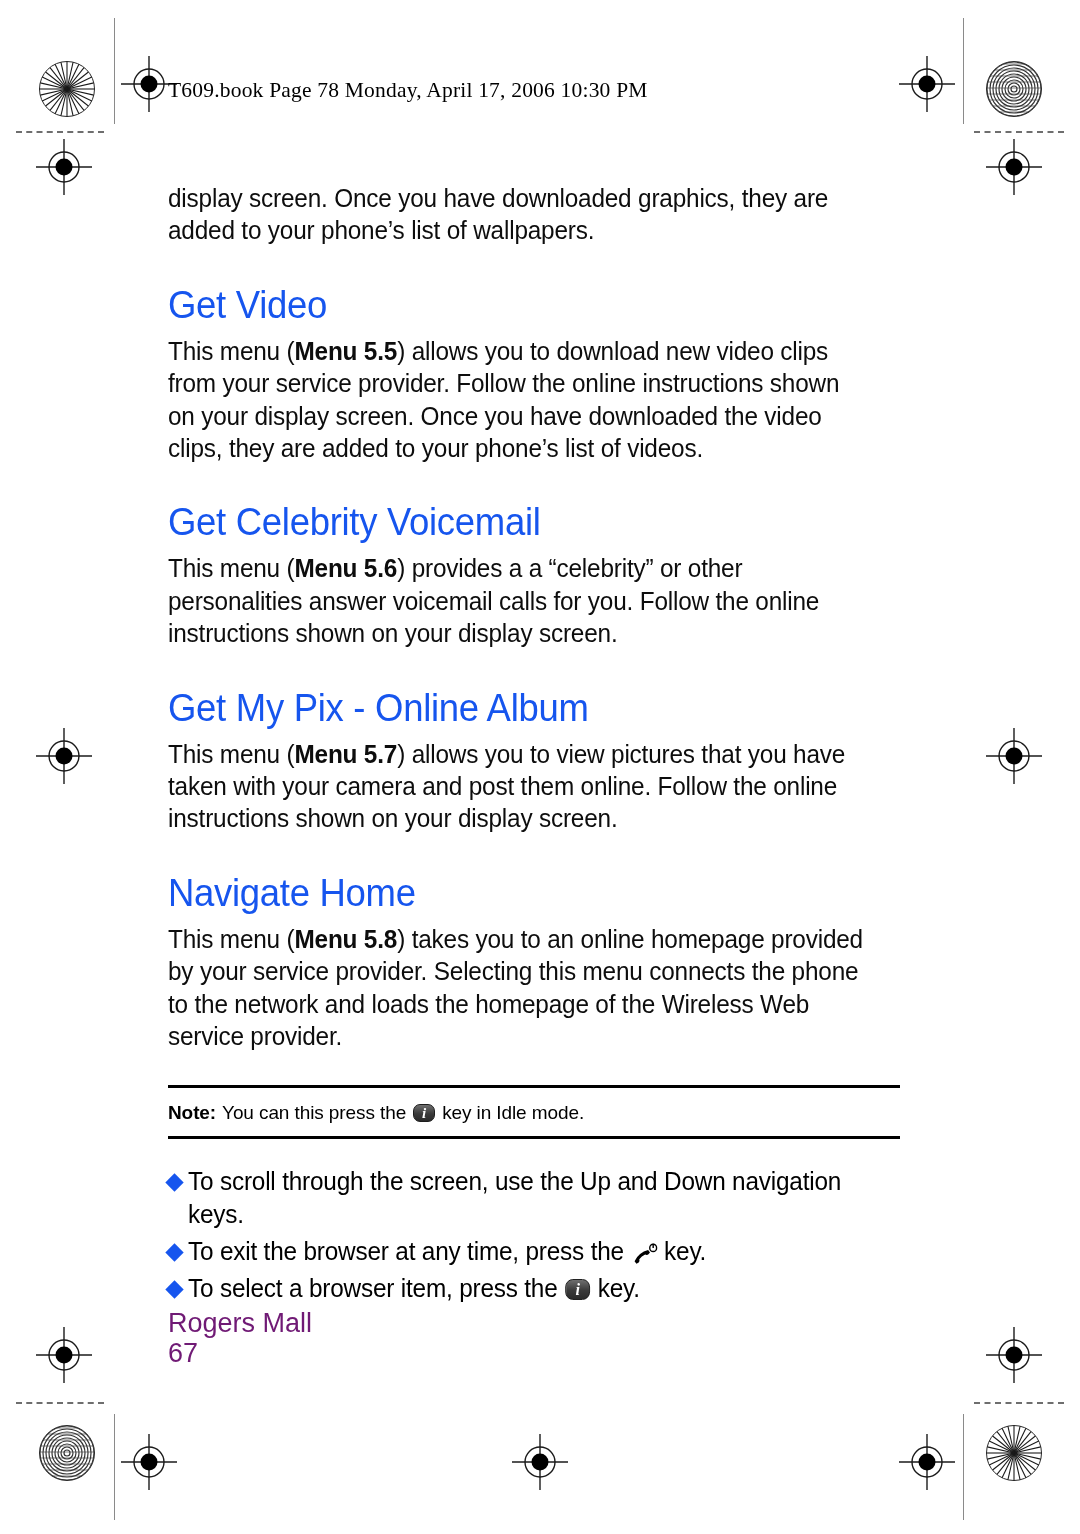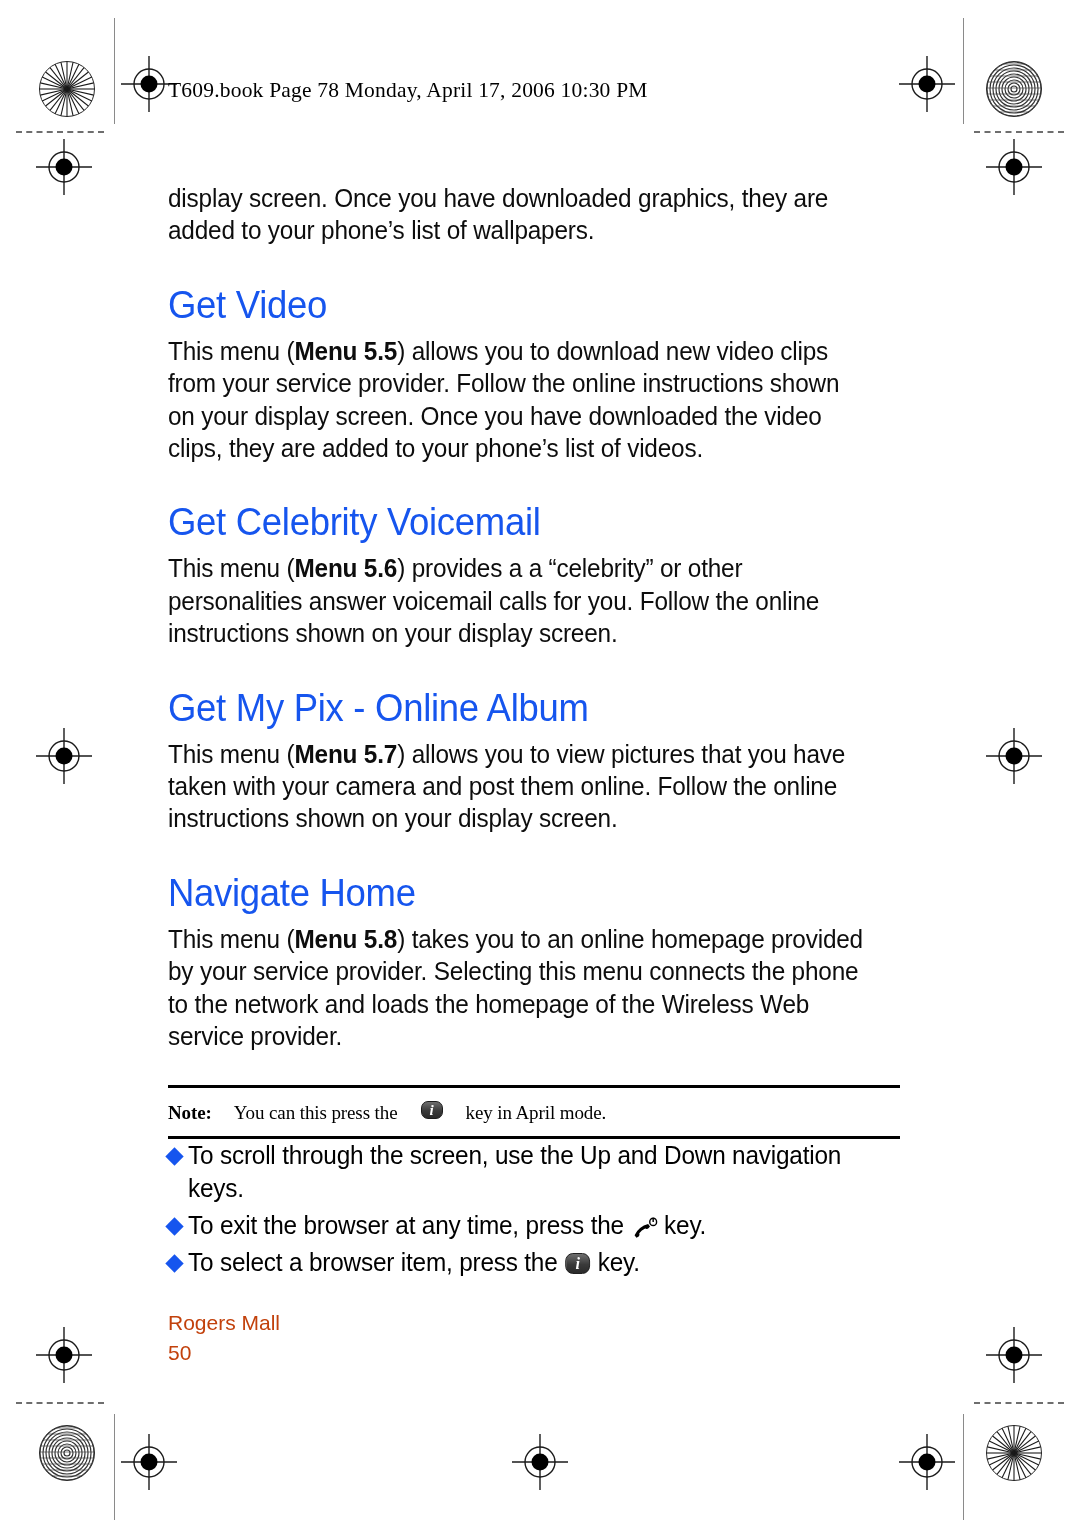--- a/index.html
+++ b/index.html
@@ -93,26 +93,27 @@
   .sp-b { height: 8px; }
 
   
   .note-box {
     margin-top: 32px;
     border-top: 3px solid #000;
     border-bottom: 3px solid #000;
     padding: 13px 0 11px 0;
   }
   .note-text {
-    font-family: Liberation Serif, serif;
+    font-family: Liberation Sans, sans-serif;
     font-size: 19px;
     line-height: 24px;
     letter-spacing: -0.1px;
     display: flex;
-    gap: 16px;
+    align-items: center;
+    gap: 0px;
   }
   .note-text .lbl { font-weight: bold; margin-right: 6px; }
 
   
   .key-i {
     display: inline-block;
     vertical-align: middle;
     width: 22px;
     height: 18px;
     border-radius: 7px;
@@ -144,21 +145,21 @@
     display: inline-block;
     vertical-align: middle;
     width: 30px;
     height: 26px;
     margin: 0 6px;
     position: relative;
   }
   .key-end svg { position: absolute; left: 0; top: 0; }
 
   
-  .bullets { }
+  .bullets { margin-top: 26px; }
   .bullet-row {
     display: flex;
     align-items: flex-start;
     margin-bottom: 4px;
   }
   .diamond {
     width: 13px; height: 13px;
     background: #1655ee;
     transform: rotate(45deg);
     flex: none;
@@ -173,23 +174,23 @@
     transform: scaleX(0.955);
     transform-origin: left top;
     flex: 1;
   }
 
   .footer {
     position: absolute;
     left: 168px;
     top: 1308px;
     font-family: "Liberation Sans", sans-serif;
-    font-size: 21px;
+    font-size: 27px;
     line-height: 30px;
-    color: #c2410c;
+    color: #701a75;
   }
 </style>
 </head>
 <body>
 
 <div class="marks">
 
   <div class="mark star" style="left:38px; top:60px;">
     <svg width="58" height="58" viewBox="0 0 58 58">
       <g stroke="#1a1a1a" stroke-width="1.1">
@@ -468,21 +469,21 @@
     <div class="sp-a"></div>
     <h2 class="heading">Navigate Home</h2>
     <div class="sp-b"></div>
     <p class="para"><span>This menu (</span><b>Menu 5.8</b><span>) takes you to an online homepage provided by your service provider. Selecting this menu connects the phone to the network and loads the homepage of the Wireless Web service provider.</span></p>
 
     <div class="note-box">
       <div class="note-text">
         <span class="lbl">Note:</span>
         <span>You can this press the</span>
         <span class="key-i"></span>
-        <span>key in April mode.</span>
+        <span>key in Idle mode.</span>
       </div>
     </div>
 
     <div class="bullets">
 
       <div class="bullet-row">
         <span class="diamond"></span>
         <span class="bullet-text">To scroll through the screen, use the Up and Down navigation keys.</span>
       </div>
 
@@ -502,16 +503,16 @@
       <div class="bullet-row">
         <span class="diamond"></span>
         <span class="bullet-text"><span>To select a browser item, press the</span><span class="key-i big"></span><span>key.</span></span>
       </div>
 
     </div>
   </div>
 
   <div class="footer">
     <div>Rogers Mall</div>
-    <div>50</div>
+    <div>67</div>
   </div>
 
 </div>
 
 </body></html>

